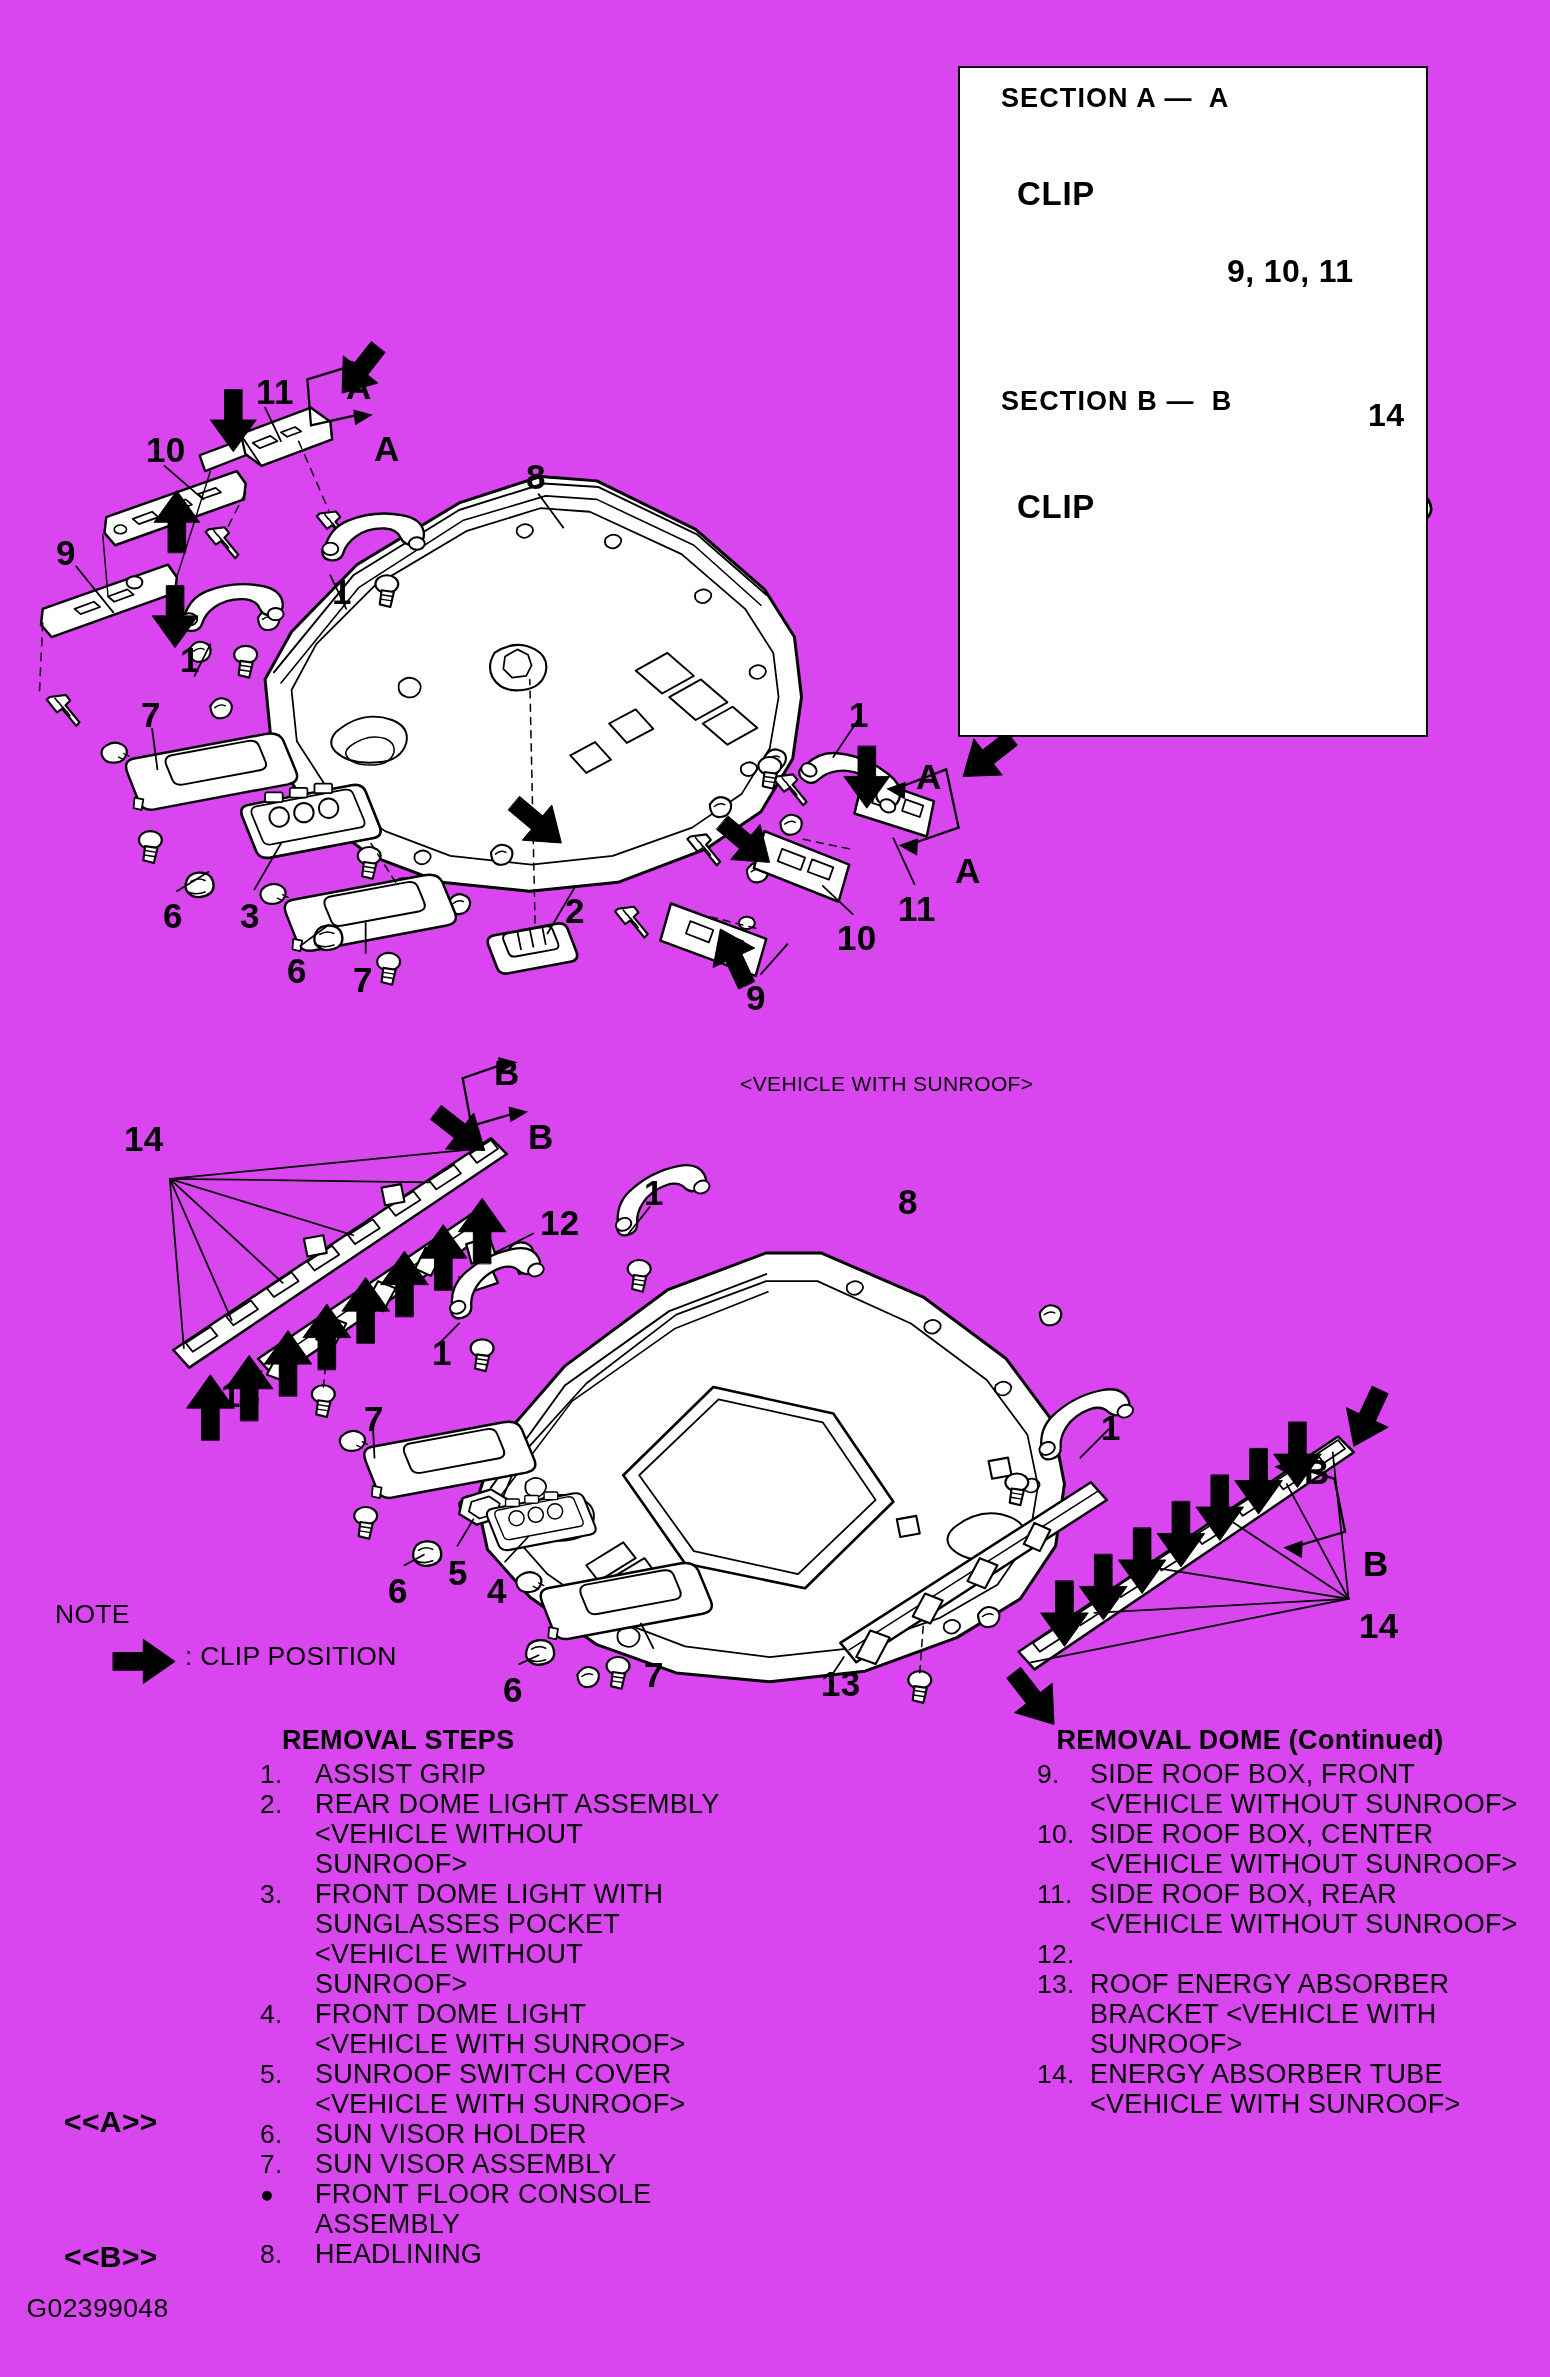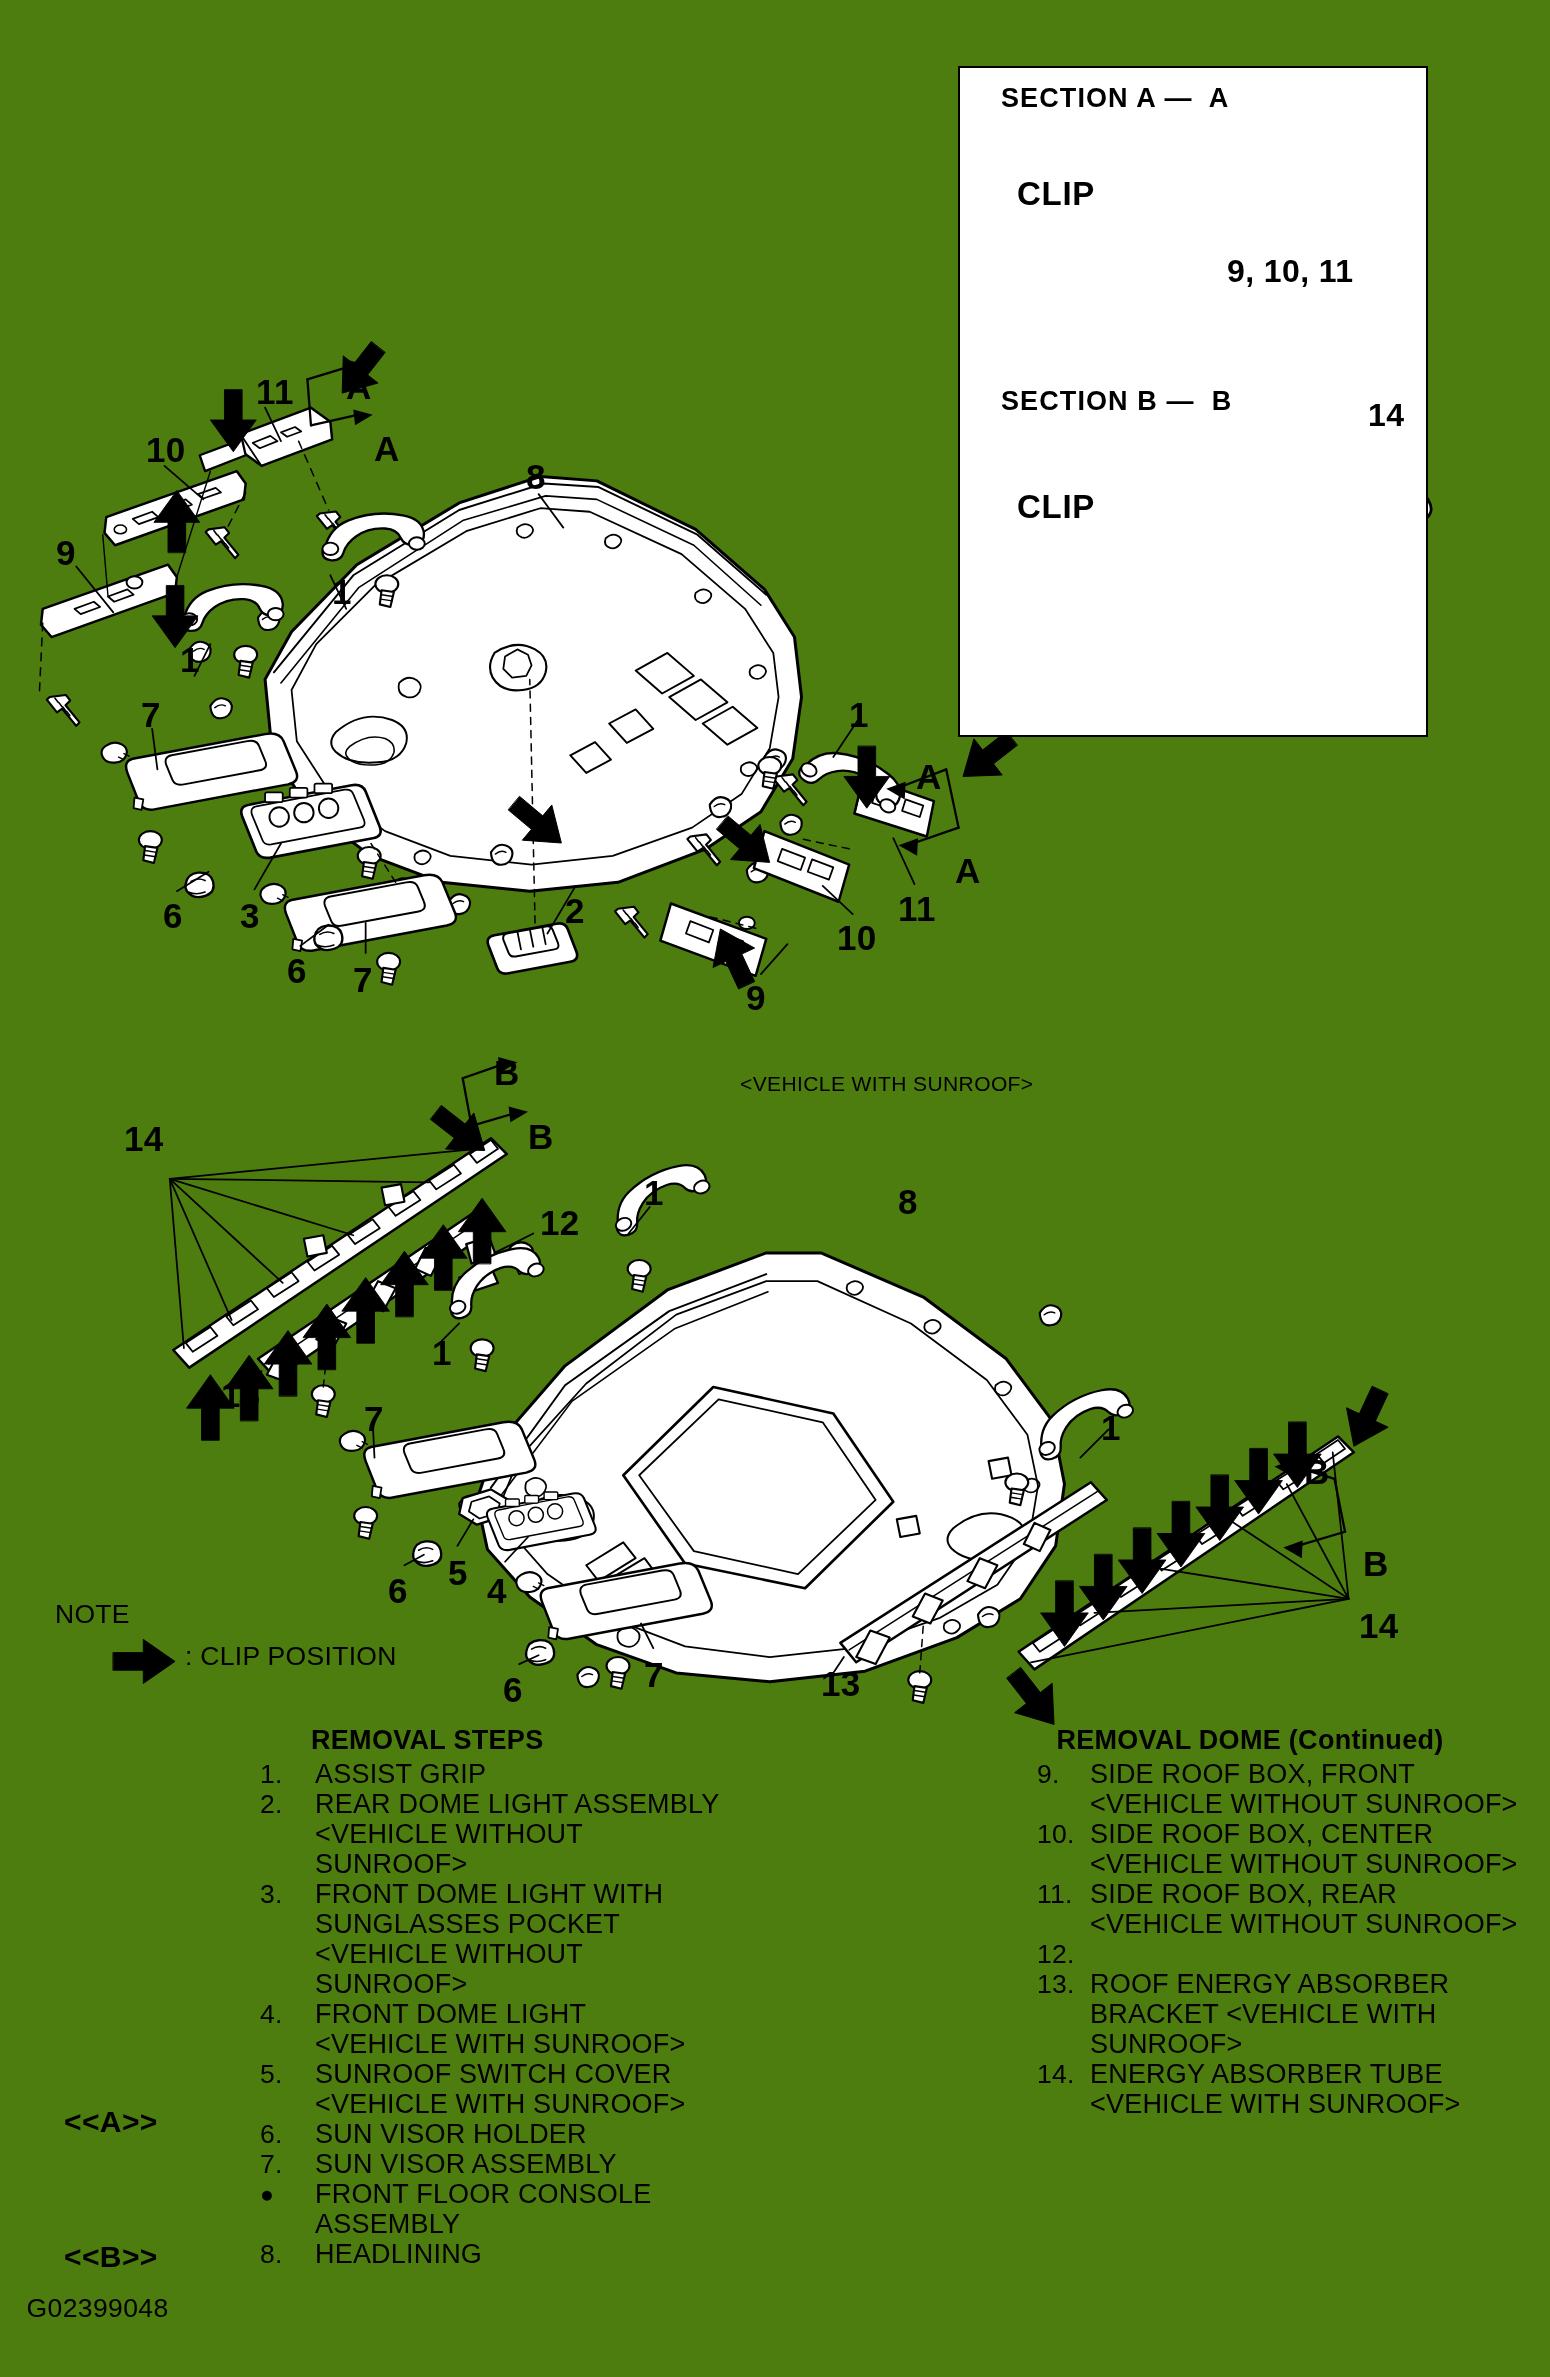--- a/index.html
+++ b/index.html
@@ -9,21 +9,21 @@
     background: #ffffff;
   }
   body {
     font-family: "Liberation Sans", sans-serif;
     color: #000000;
   }
   #page {
     position: relative;
     width: 1551px;
     height: 2377px;
-    background: #4d7c0f;
+    background: #d946ef;
     overflow: hidden;
   }
   svg.layer {
     position: absolute;
     left: 0;
     top: 0;
     width: 1551px;
     height: 2377px;
   }
   
@@ -108,21 +108,21 @@
     font-size: 26.5px;
   }
   .step-txt {
     flex: 1 1 auto;
     font-size: 27px;
   }
   #steps-left { left: 260px; top: 1725px; width: 459px; }
   #steps-left .step-num { width: 55px; }
   #steps-right { left: 1037px; top: 1725px; width: 494px; }
   #steps-right .step-num { width: 53px; }
-  #steps-left .steps-heading { margin-left: 51px; }
+  #steps-left .steps-heading { margin-left: 22px; }
   #steps-right .steps-heading { margin-left: 19.4px; }
   .bullet-dot { font-size: 23px; line-height: 30px; }
 </style>
 </head>
 <body>
 
 <div id="page">
 
   <svg class="layer" viewBox="0 0 1757 2694" xmlns="http://www.w3.org/2000/svg">
     <defs>

